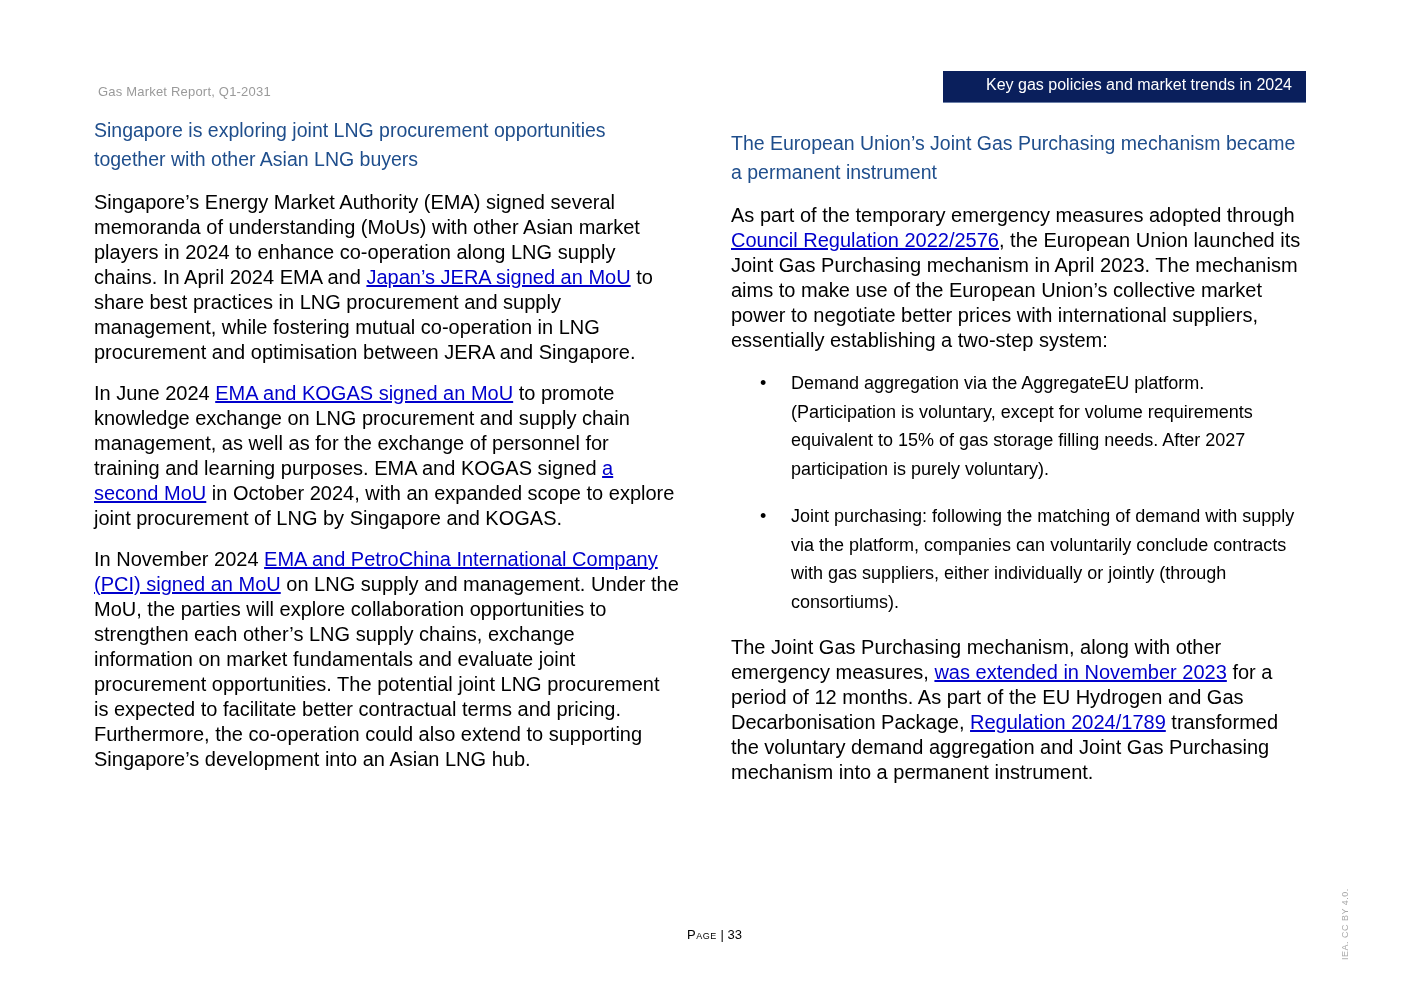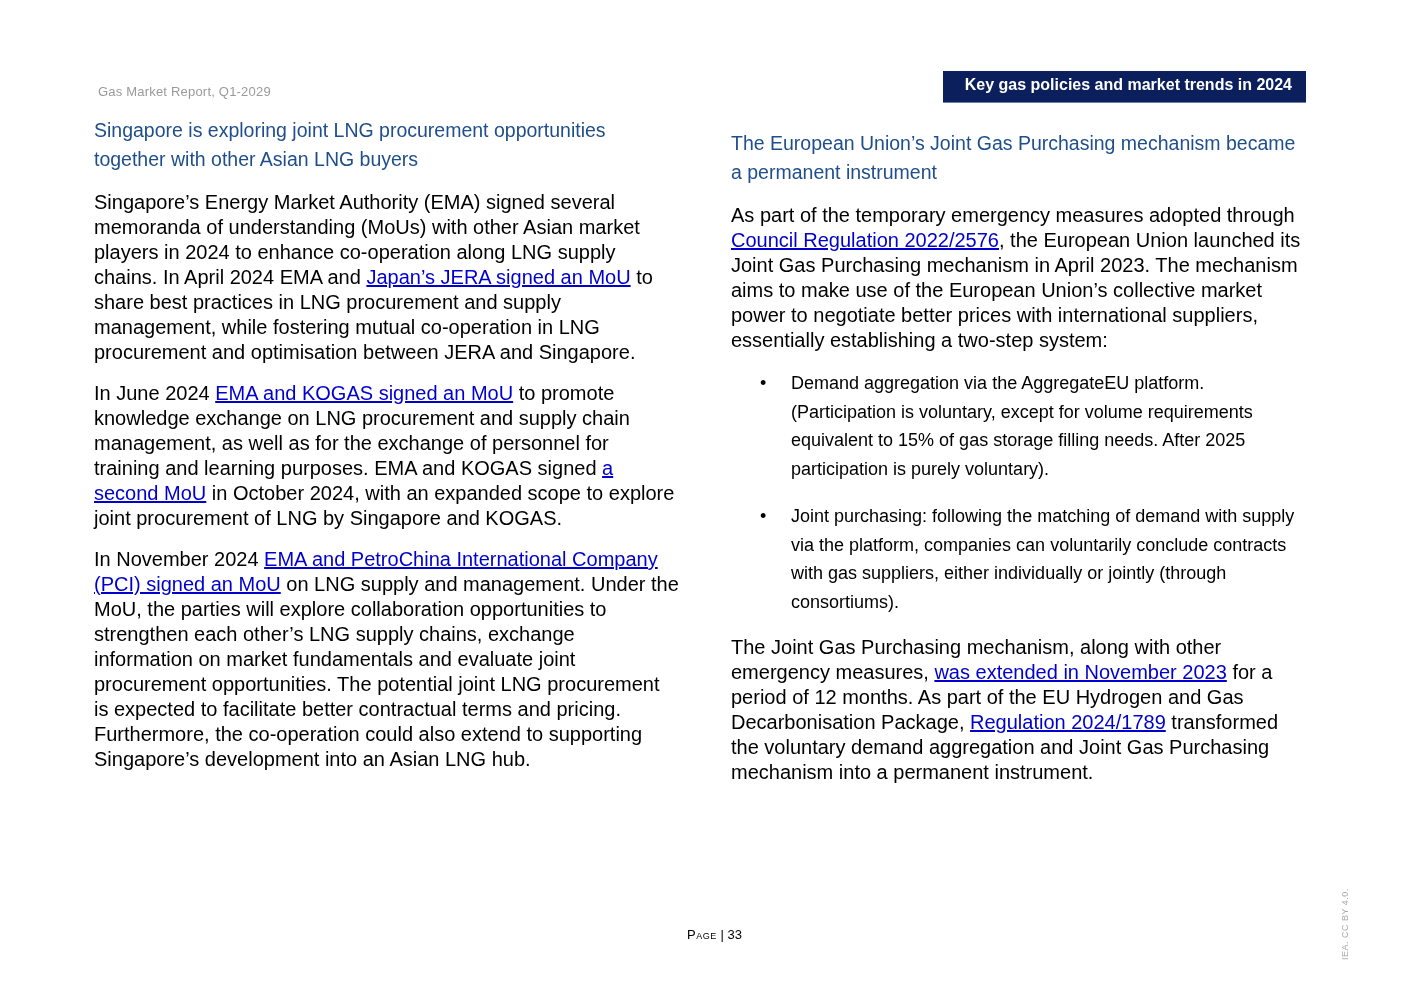--- a/index.html
+++ b/index.html
@@ -29,21 +29,20 @@
       top: 71px;
       width: 363px;
       height: 32px;
       background: #0a1f5c;
       color: #ffffff;
       font-size: 16px;
       box-sizing: border-box;
       padding: 5px 14px 0 0;
       text-align: right;
       border-bottom: 1px solid #6b7fa8;
-      font-weight: bold;
     }
     .column {
       position: absolute;
       top: 116px;
     }
     .col-left { left: 94px; width: 585px; }
     .col-right { left: 731px; width: 580px; margin-top: 13px; }
     h2 {
       margin: 0 0 16px 0;
       font-weight: normal;
@@ -99,35 +98,35 @@
       transform-origin: left top;
       font-size: 9px;
       color: #a8a8a8;
       white-space: nowrap;
       letter-spacing: 0.5px;
     }
   </style>
 </head>
 <body>
 
-<div class="running-title">Gas Market Report, Q1-2029</div>
+<div class="running-title">Gas Market Report, Q1-2031</div>
 <div class="section-banner">Key gas policies and market trends in 2024</div>
 
 <div class="column col-left">
   <h2>Singapore is exploring joint LNG procurement opportunities together with other Asian LNG buyers</h2>
   <p><span>Singapore’s Energy Market Authority (EMA) signed several memoranda of understanding (MoUs) with other Asian market players in 2024 to enhance co-operation along LNG supply chains. In April 2024 EMA and </span><a href="#">Japan’s JERA signed an MoU</a><span> to share best practices in LNG procurement and supply management, while fostering mutual co-operation in LNG procurement and optimisation between JERA and Singapore.</span></p>
   <p><span>In June 2024 </span><a href="#">EMA and KOGAS signed an MoU</a><span> to promote knowledge exchange on LNG procurement and supply chain management, as well as for the exchange of personnel for training and learning purposes. EMA and KOGAS signed </span><a href="#">a second MoU</a><span> in October 2024, with an expanded scope to explore joint procurement of LNG by Singapore and KOGAS.</span></p>
   <p><span>In November 2024 </span><a href="#">EMA and PetroChina International Company (PCI) signed an MoU</a><span> on LNG supply and management. Under the MoU, the parties will explore collaboration opportunities to strengthen each other’s LNG supply chains, exchange information on market fundamentals and evaluate joint procurement opportunities. The potential joint LNG procurement is expected to facilitate better contractual terms and pricing. Furthermore, the co-operation could also extend to supporting Singapore’s development into an Asian LNG hub.</span></p>
 </div>
 
 <div class="column col-right">
   <h2>The European Union’s Joint Gas Purchasing mechanism became a permanent instrument</h2>
   <p><span>As part of the temporary emergency measures adopted through </span><a href="#">Council Regulation 2022/2576</a><span>, the European Union launched its Joint Gas Purchasing mechanism in April 2023. The mechanism aims to make use of the European Union’s collective market power to negotiate better prices with international suppliers, essentially establishing a two-step system:</span></p>
   <ul>
-    <li><span class="bullet">•</span><span>Demand aggregation via the AggregateEU platform. (Participation is voluntary, except for volume requirements equivalent to 15% of gas storage filling needs. After 2025 participation is purely voluntary).</span></li>
+    <li><span class="bullet">•</span><span>Demand aggregation via the AggregateEU platform. (Participation is voluntary, except for volume requirements equivalent to 15% of gas storage filling needs. After 2027 participation is purely voluntary).</span></li>
     <li><span class="bullet">•</span><span>Joint purchasing: following the matching of demand with supply via the platform, companies can voluntarily conclude contracts with gas suppliers, either individually or jointly (through consortiums).</span></li>
   </ul>
   <p><span>The Joint Gas Purchasing mechanism, along with other emergency measures, </span><a href="#">was extended in November 2023</a><span> for a period of 12 months. As part of the EU Hydrogen and Gas Decarbonisation Package, </span><a href="#">Regulation 2024/1789</a><span> transformed the voluntary demand aggregation and Joint Gas Purchasing mechanism into a permanent instrument.</span></p>
 </div>
 
 <div class="page-footer"><span class="small-caps">Page</span><span> | </span><span>33</span></div>
 
 <div class="license">IEA. CC BY 4.0.</div>
 
 </body></html>

